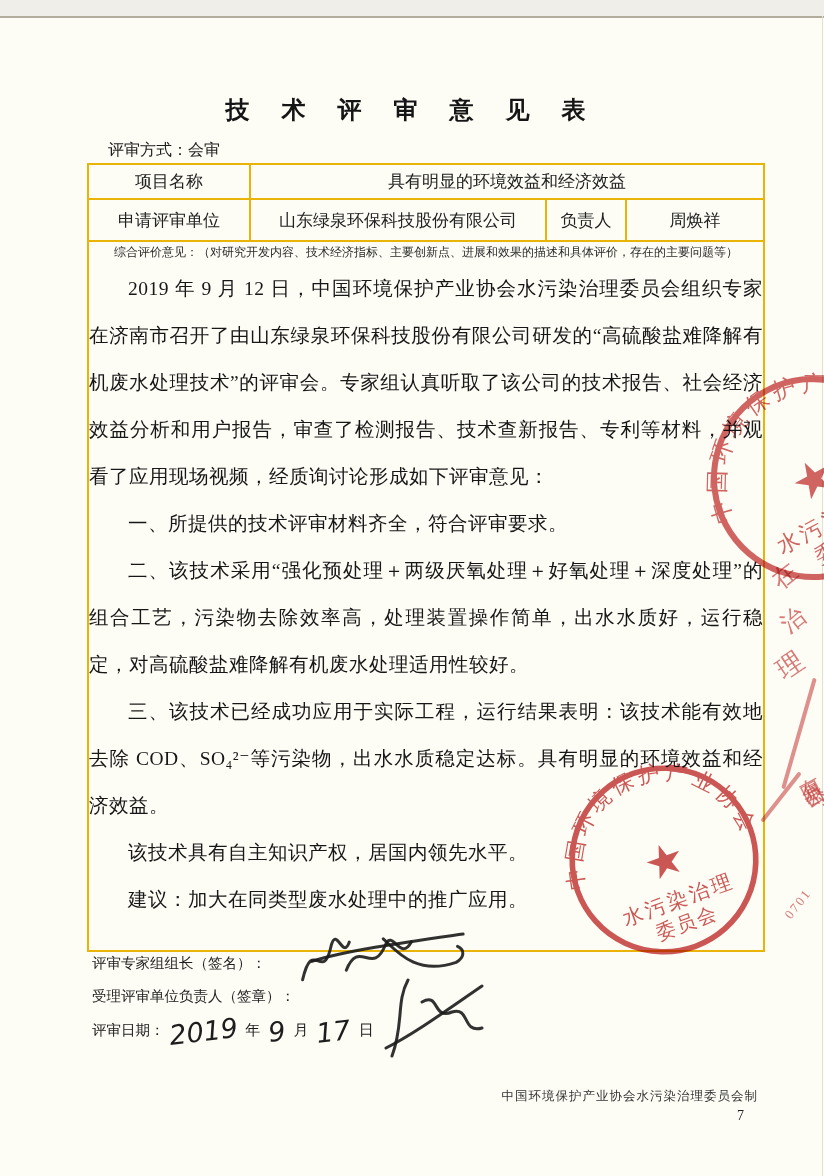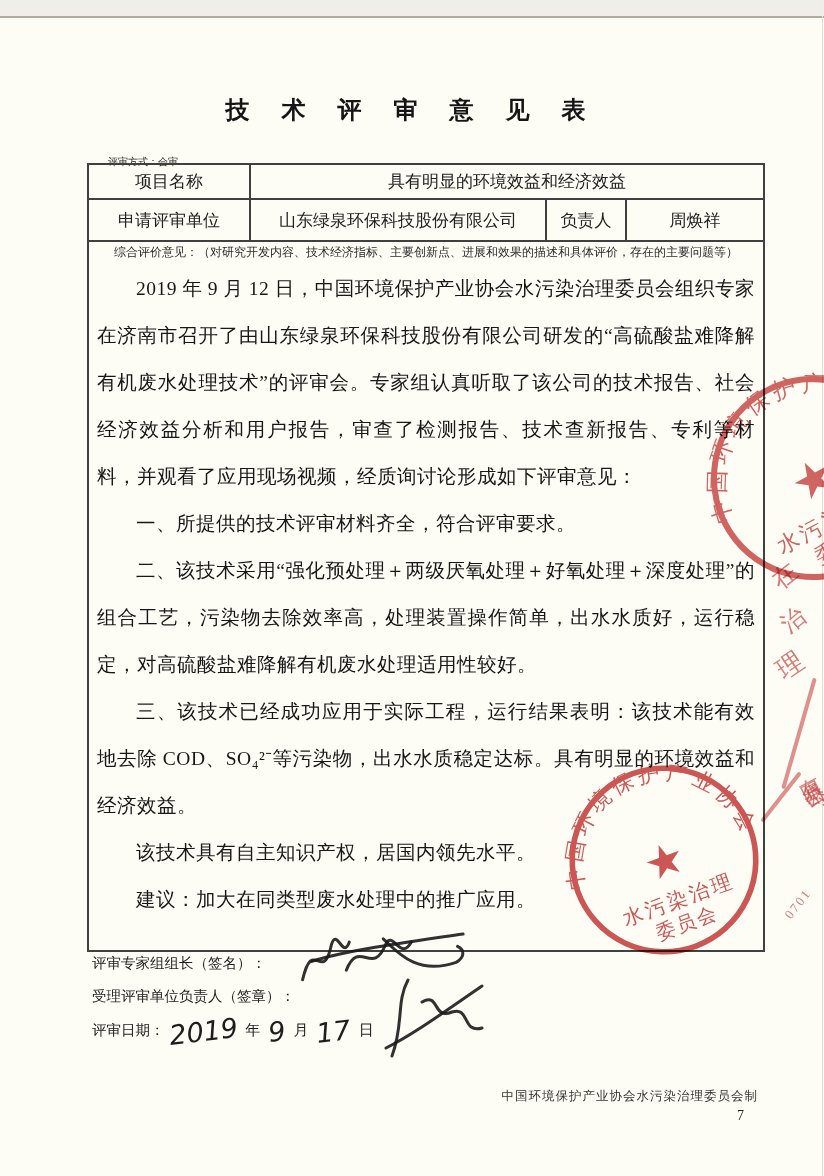--- a/index.html
+++ b/index.html
@@ -8,34 +8,34 @@
     background:#fdfcf5;overflow:hidden;
     font-family:"Liberation Serif","DejaVu Serif",serif;color:#1c1c1c;
   }
   .scan-edge-top{position:absolute;top:0;left:0;width:100%;height:2px;background:#97927e;opacity:.75;}
   .scan-edge-right{position:absolute;top:0;right:1px;width:1px;height:100%;background:#e4e0d0;}
 
   .doc-title{
     position:absolute;top:78px;left:0;width:100%;text-align:center;
     font-size:24px;font-weight:bold;letter-spacing:13px;color:#151515;
   }
-  .review-method{position:absolute;top:139px;left:108px;font-size:10px;}
+  .review-method{position:absolute;top:124px;left:108px;font-size:16px;}
 
   table.form{
     position:absolute;top:147px;left:87px;width:676px;
     border-collapse:collapse;table-layout:fixed;
   }
   table.form td{
-    border:2px solid #404040;font-size:17px;text-align:center;
-    padding:0 8px;color:#222;
+    border:2px solid #eab308;font-size:17px;text-align:center;
+    padding:0 0;color:#222;
   }
   td.lbl{font-size:16.5px;}
   tr.r1 td{height:33px;}
   tr.r2 td{height:40px;}
-  td.opinion-cell{height:708px;vertical-align:top;text-align:left;padding:6px 13px 0 13px;font-family:Liberation Serif, serif;}
+  td.opinion-cell{height:708px;vertical-align:top;text-align:left;padding:6px 13px 0 13px;}
   .opinion-clip{height:696px;overflow:hidden;}
   .opinion-header{font-size:12px;line-height:20px;color:#2a2a2a;margin-bottom:3px;}
   .opinion-text p{
     margin:0;font-size:19.5px;line-height:47px;letter-spacing:.5px;
     text-indent:2em;text-align:justify;color:#171717;
   }
 
   .seal-note{position:absolute;top:843px;left:592px;font-size:19px;letter-spacing:1px;color:#101010;z-index:6;}
 
   .stamp{position:absolute;mix-blend-mode:multiply;z-index:4;}

